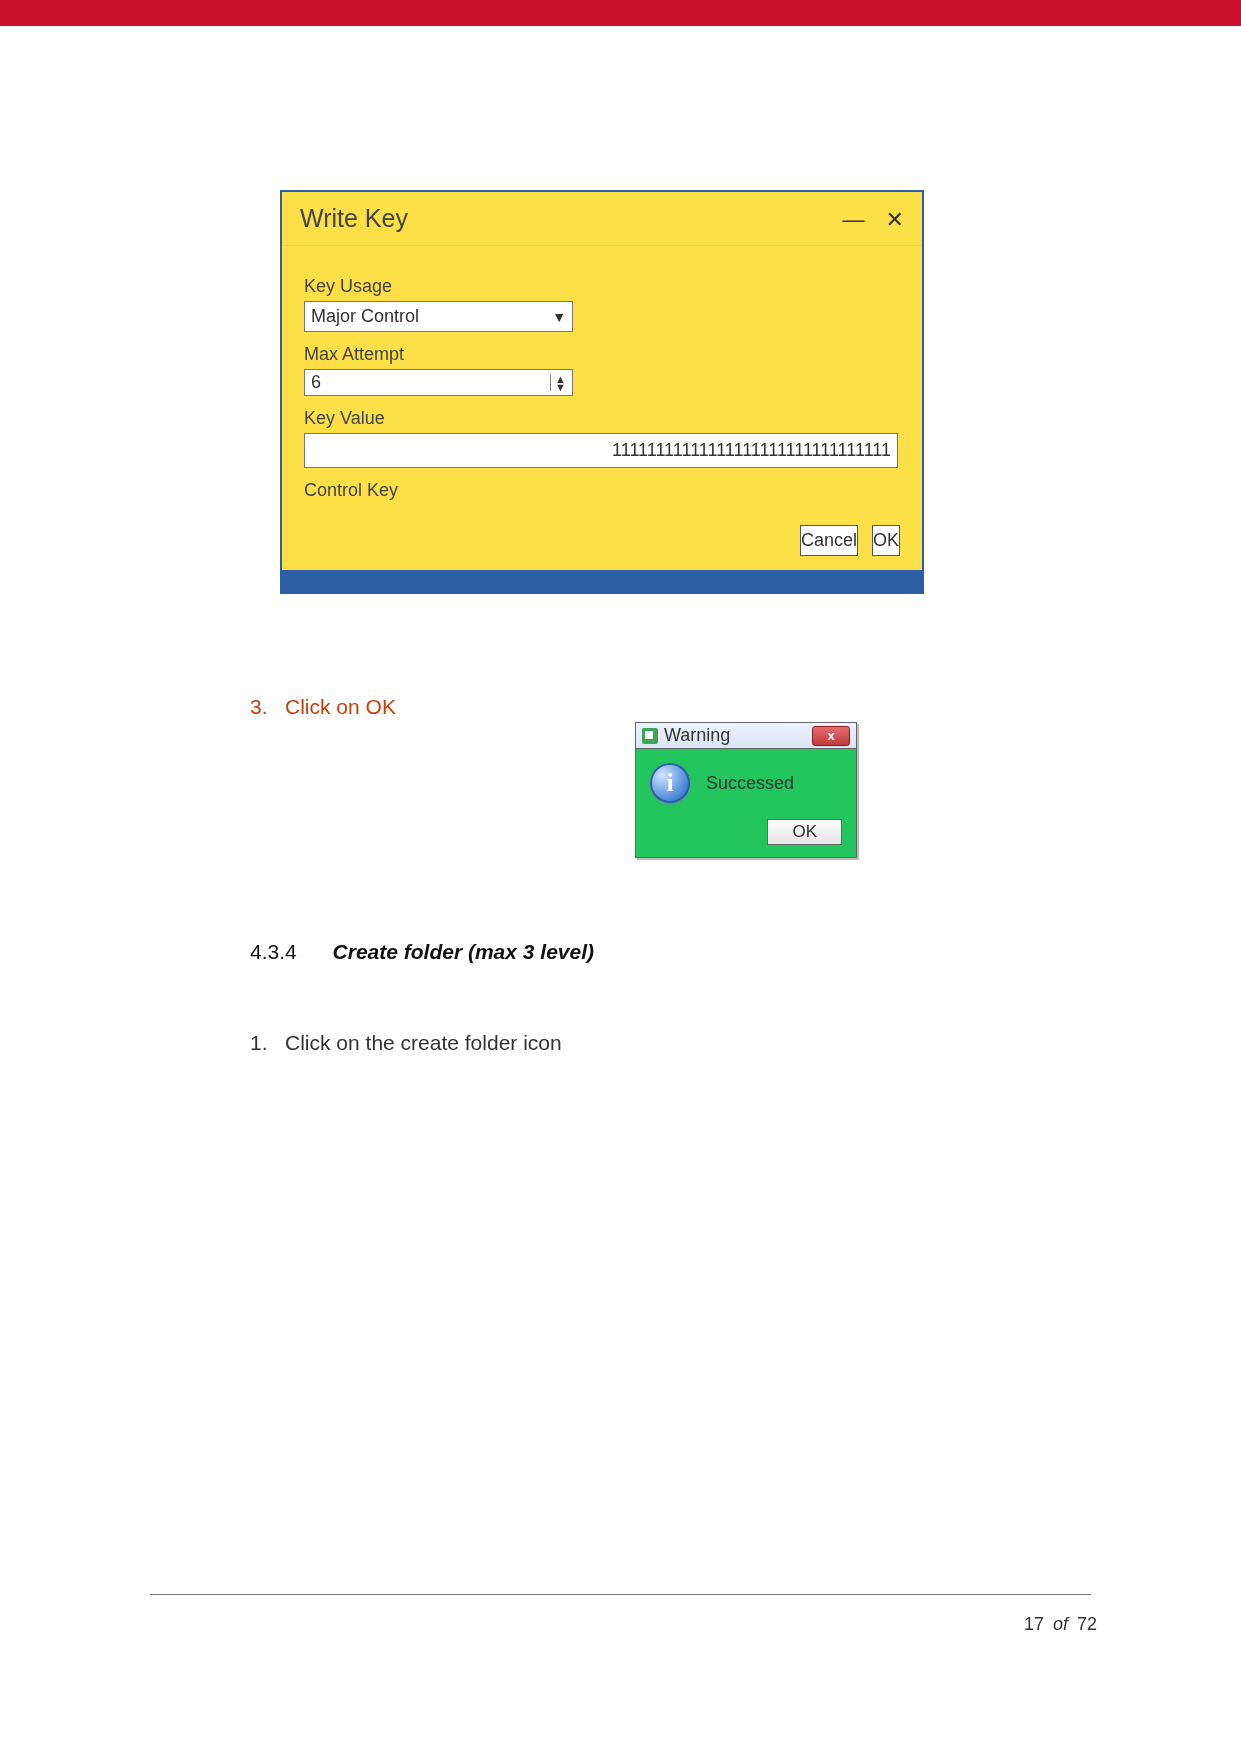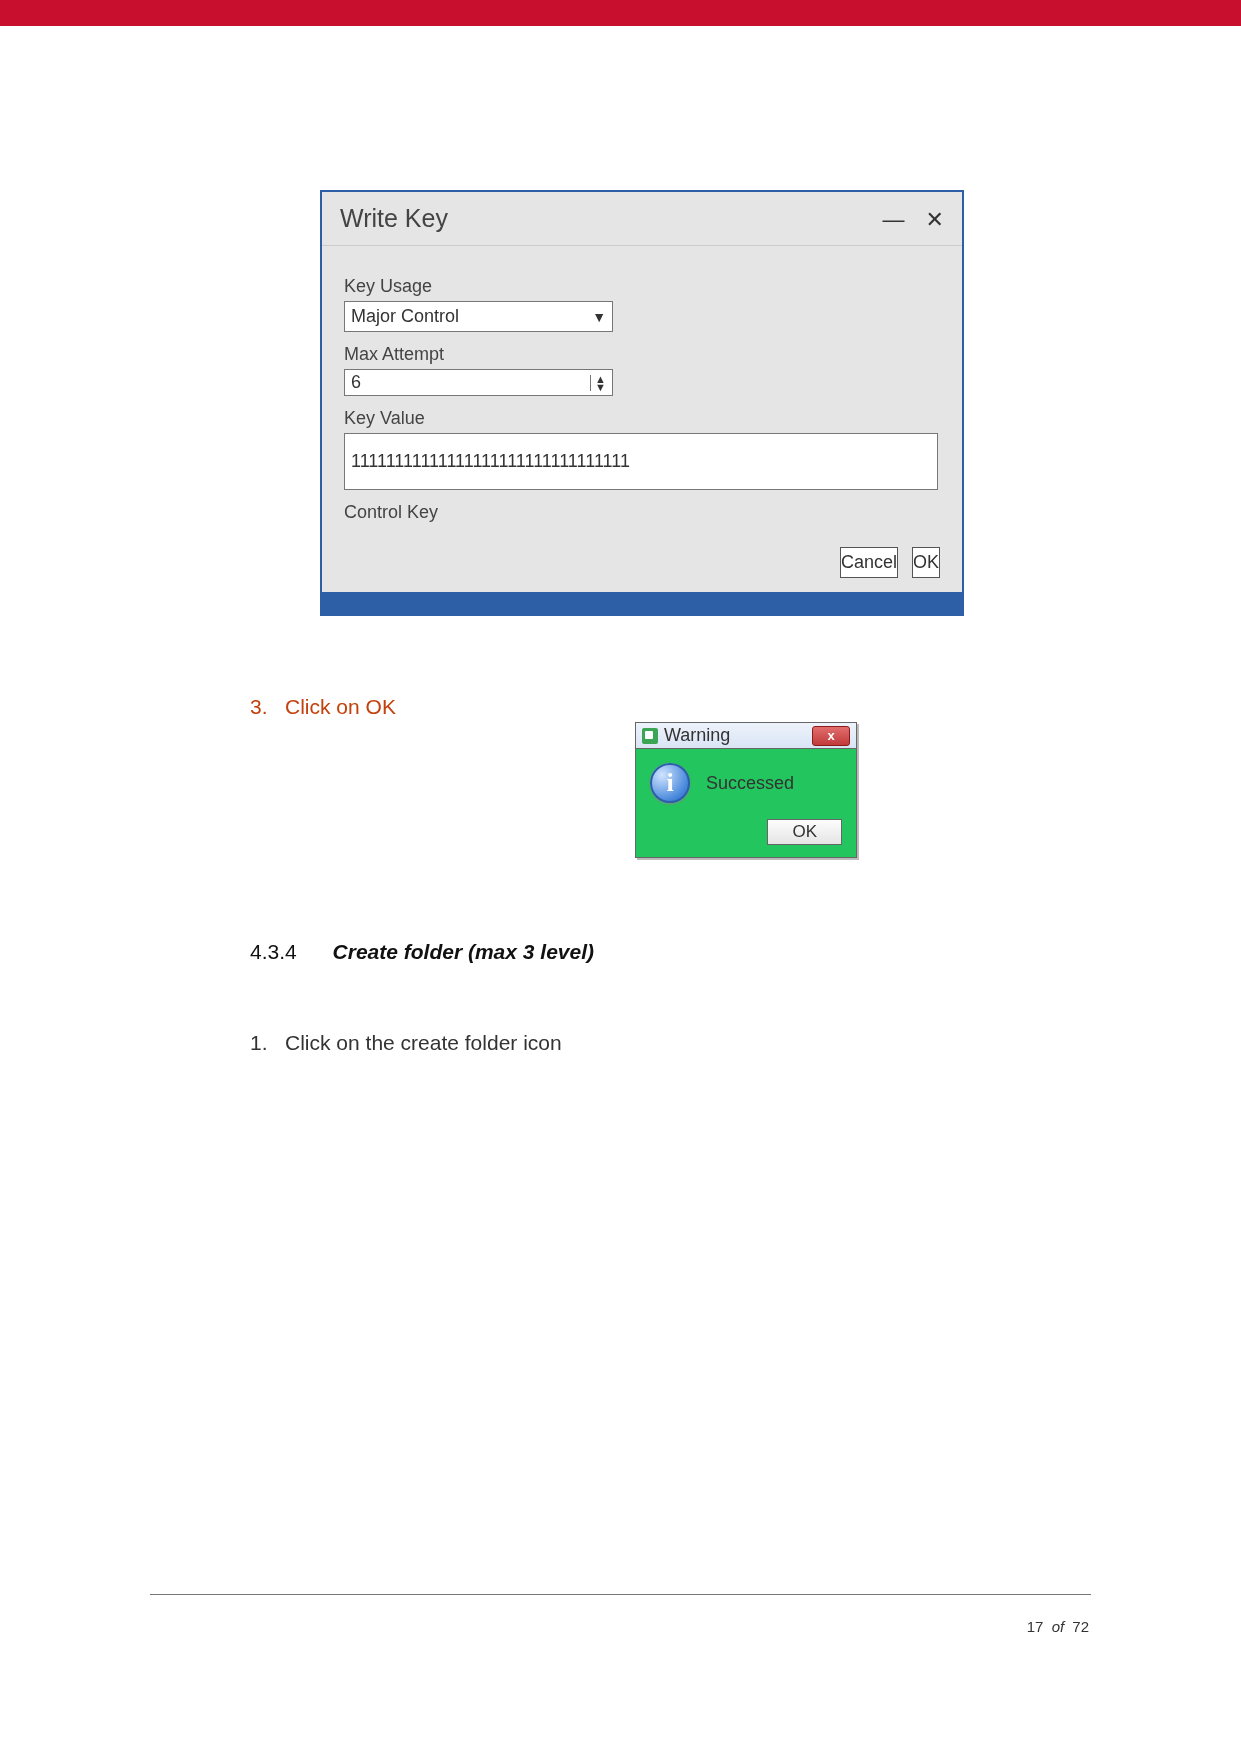--- a/index.html
+++ b/index.html
@@ -3,38 +3,38 @@
 <meta charset="utf-8">
 <style>
   html,body{margin:0;padding:0;background:#fff;font-family:Arial,Helvetica,sans-serif;color:#333;}
   .page{width:1241px;height:1755px;position:relative;background:#fff;}
   .topbar{position:absolute;top:0;left:0;right:0;height:26px;background:#c8102e;}
   .content{position:absolute;top:60px;left:150px;right:150px;bottom:120px;}
 
   
   .dlg-write{
     position:absolute;top:130px;left:130px;width:640px;
-    border:2px solid #2c5fa5;background:#e5e5e5;font-family:Arial,sans-serif;margin-left:40px;
+    border:2px solid #2c5fa5;background:#fde047;font-family:Arial,sans-serif;
   }
   .dlg-write .titlebar{
     display:flex;align-items:center;justify-content:space-between;
     padding:12px 18px;font-size:25px;color:#444;
     border-bottom:1px solid #ccc;
   }
   .titlebar-ctrls span{font-size:22px;color:#333;margin-left:14px;display:inline-block;vertical-align:middle;}
   .dlg-body{padding:18px 22px 10px 22px;font-size:18px;color:#444;}
   .lbl{margin-top:12px;margin-bottom:4px;}
   .select-box,.spin-box,.text-box{
     border:1px solid #777;background:#fff;font-size:18px;color:#333;
   }
   .select-box{width:255px;display:flex;align-items:center;justify-content:space-between;padding:4px 6px;}
   .select-box .chevron{font-size:14px;color:#333;}
   .spin-box{width:255px;display:flex;align-items:center;justify-content:space-between;padding:2px 6px;}
   .spin-btns{display:flex;flex-direction:column;line-height:8px;font-size:11px;border-left:1px solid #777;padding-left:4px;}
-  .text-box{width:580px;padding:17px 6px;}
+  .text-box{width:580px;padding:6px 6px;text-align:right;}
   .cursor-line{border-right:1px solid #333;padding-right:1px;}
   .dlg-btns{display:flex;justify-content:flex-end;gap:14px;padding:10px 22px 14px 0;}
   .btn{
     border:1px solid #555;background:#fff;padding:4px 0;font-size:18px;color:#333;
   }
   .dlg-bottombar{height:22px;background:#2c5fa5;}
 
   
   .step3{position:absolute;top:635px;left:100px;font-size:21px;color:#c2410c;}
 
@@ -72,21 +72,21 @@
   }
 
   
   .sect{position:absolute;top:880px;left:100px;font-size:21px;color:#111;}
   .sect .nr{margin-right:30px;}
   .sect .ttl{font-style:italic;font-weight:bold;}
   .step1b{position:absolute;top:935px;left:100px;font-size:21px;color:#333;margin-top:36px;}
 
   
   .footrule{position:absolute;left:150px;right:150px;bottom:160px;border-top:1px solid #777;}
-  .footer{position:absolute;right:152px;bottom:120px;font-size:15px;color:#333;}
+  .footer{position:absolute;right:144px;bottom:120px;font-size:18px;color:#333;}
   .footer em{font-style:italic;margin:0 4px;}
 </style>
 </head>
 <body>
 
 <div class="page">
   <div class="topbar"></div>
 
   <div class="content">
 

